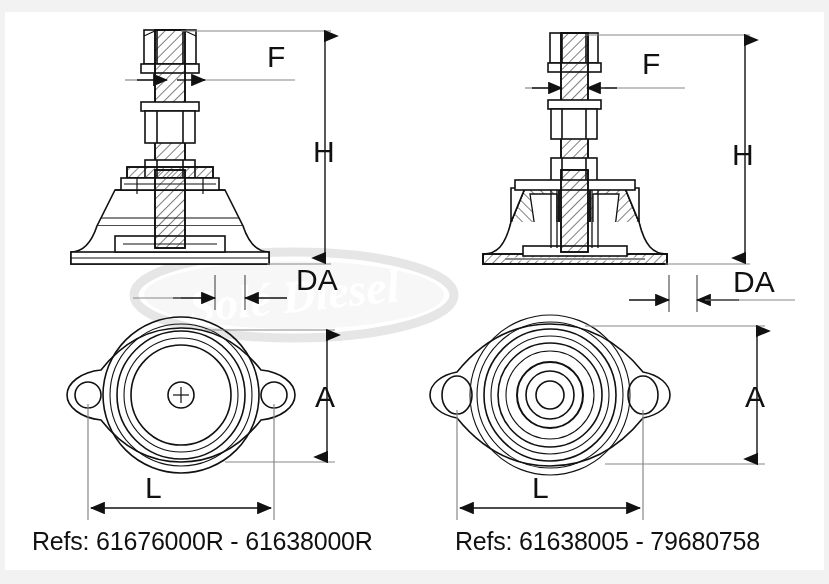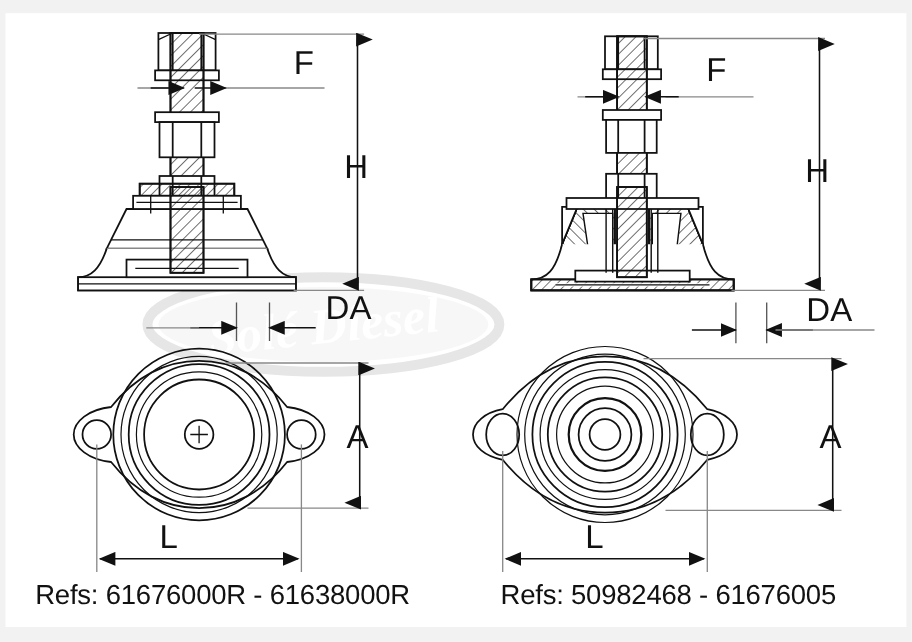--- a/index.html
+++ b/index.html
@@ -273,15 +273,15 @@
       <line x1="455" y1="496" x2="635" y2="496" marker-start="url(#arrStart)" marker-end="url(#arrIn)" stroke-width="1.4"></line>
     </g>
     <text class="dimlabel" x="740" y="395">A</text>
     <text class="dimlabel" x="527" y="486">L</text>
 
   </svg>
   </div>
 
   <div class="reftext" id="ref-left">Refs: 61676000R - 61638000R</div>
 
-  <div class="reftext" id="ref-right">Refs: 50982468 - 61676005</div>
+  <div class="reftext" id="ref-right">Refs: 61638005 - 79680758</div>
 
 </div>
 
 </body></html>

